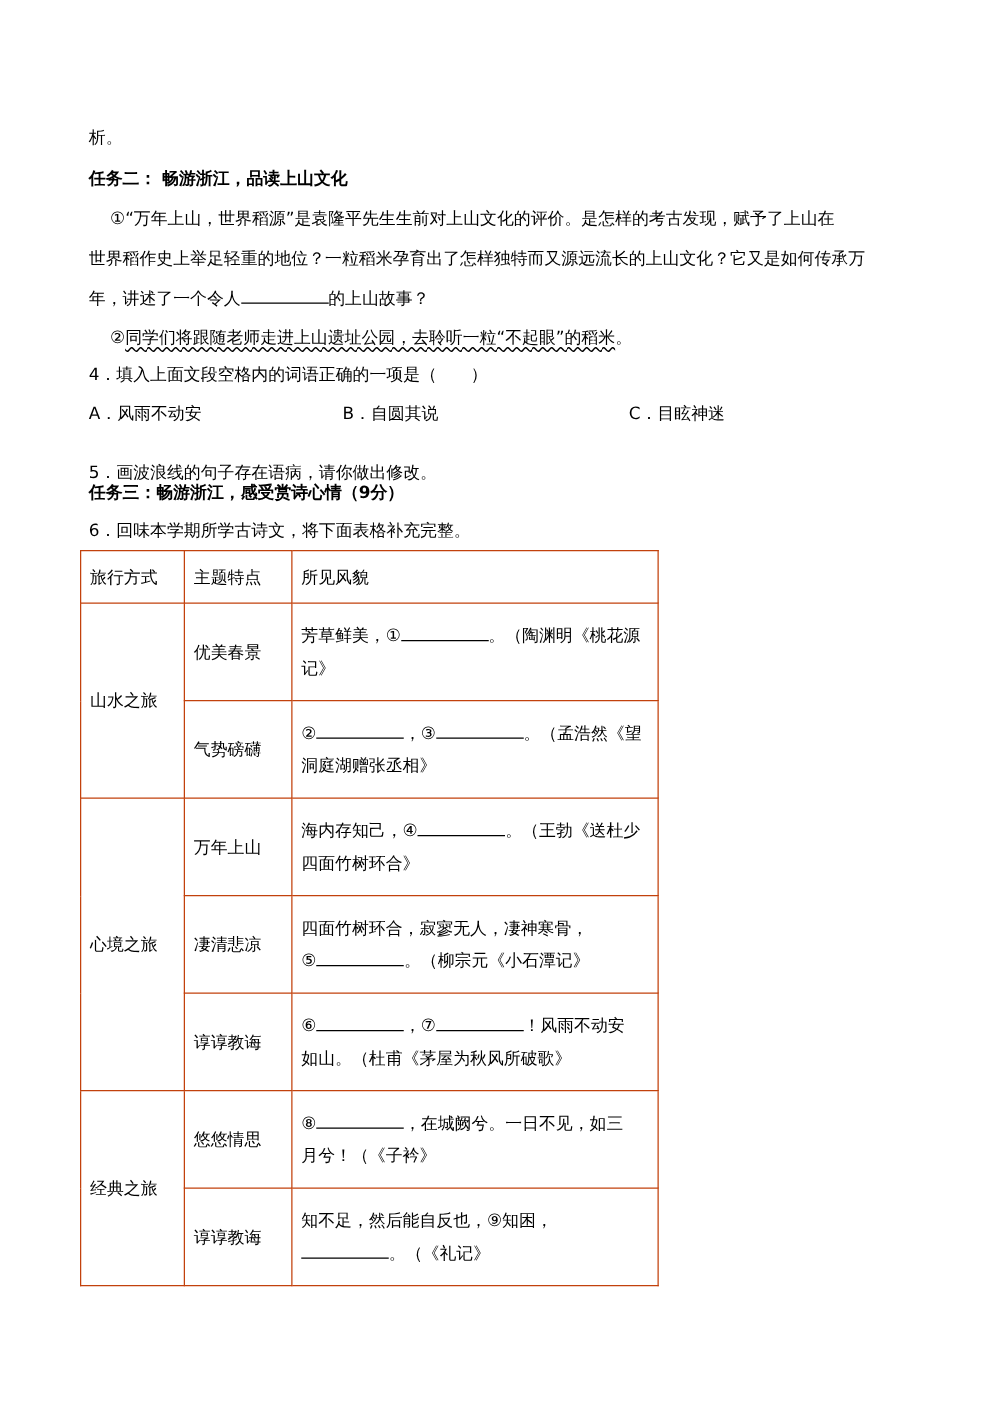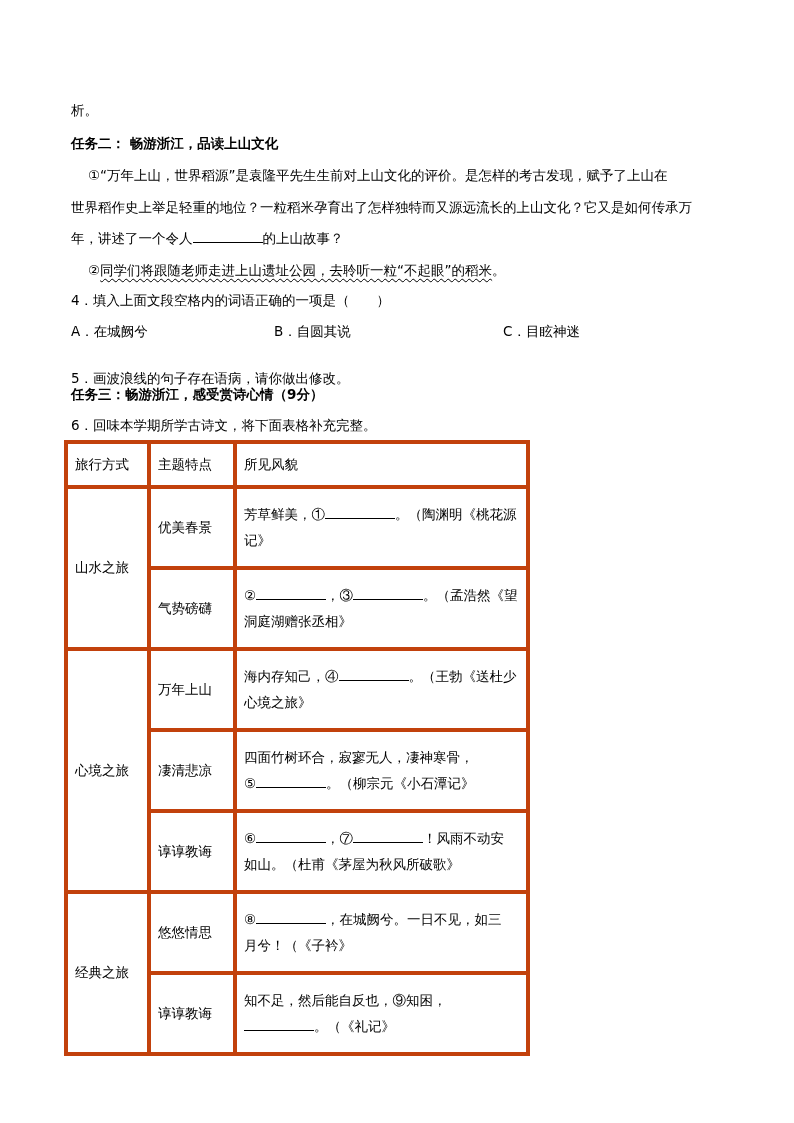--- a/index.html
+++ b/index.html
@@ -13,22 +13,22 @@
   .indent { left: 88px; }
   .wavy { text-decoration: underline wavy #000; text-underline-offset: 3px; text-decoration-thickness: 1px; }
   .blank { display: inline-block; border-bottom: 1px solid #000; height: 14px; vertical-align: baseline; }
   .opt { position: absolute; white-space: nowrap; line-height: 20px; }
 
   table.poem {
     position: absolute; left: 64px; top: 440px; width: 462px;
     border-collapse: collapse; table-layout: fixed;
   }
   table.poem td {
-    border: 4px solid #c2410c; padding: 0 7px; vertical-align: middle;
-    font-size: 13.5px; line-height: 26px; font-family: Liberation Serif, serif;
+    border: 1px solid #c2410c; padding: 0 7px; vertical-align: middle;
+    font-size: 13.5px; line-height: 26px;
   }
   col.c1 { width: 83px; } col.c2 { width: 86px; } col.c3 { width: 293px; }
   tr.hdr td { height: 41px; }
   tr.r td { height: 77px; }
 </style>
 </head>
 <body>
 
 <div class="line" style="top:100px;">析。</div>
 
@@ -37,21 +37,21 @@
 <div class="line indent" style="top:165px;">①“万年上山，世界稻源”是袁隆平先生生前对上山文化的评价。是怎样的考古发现，赋予了上山在</div>
 <div class="line" style="top:197px;">世界稻作史上举足轻重的地位？一粒稻米孕育出了怎样独特而又源远流长的上山文化？它又是如何传承万</div>
 <div class="line" style="top:228px;">
   <span>年，讲述了一个令人</span><span class="blank" style="width:70px;"></span><span>的上山故事？</span>
 </div>
 <div class="line indent" style="top:260px;">
   <span>②</span><span class="wavy">同学们将跟随老师走进上山遗址公园，去聆听一粒“不起眼”的稻米</span><span>。</span>
 </div>
 
 <div class="line" style="top:290px;">4．填入上面文段空格内的词语正确的一项是（　　）</div>
-<div class="opt" style="left:71px; top:321px;">A．在城阙兮</div>
+<div class="opt" style="left:71px; top:321px;">A．风雨不动安</div>
 <div class="opt" style="left:274px; top:321px;">B．自圆其说</div>
 <div class="opt" style="left:503px; top:321px;">C．目眩神迷</div>
 
 <div class="line" style="top:368px;">5．画波浪线的句子存在语病，请你做出修改。</div>
 
 <div class="line bold" style="top:384px;">任务三：畅游浙江，感受赏诗心情（9分）</div>
 <div class="line" style="top:415px;text-align:right;">6．回味本学期所学古诗文，将下面表格补充完整。</div>
 
 <table class="poem">
   <colgroup>
@@ -80,21 +80,21 @@
       <span>②</span><span class="blank" style="width:70px;"></span><span>，③</span><span class="blank" style="width:70px;"></span><span>。（孟浩然《望</span><br>
       <span>洞庭湖赠张丞相》</span>
     </td>
   </tr>
 
   <tr class="r">
     <td rowspan="3">心境之旅</td>
     <td>万年上山</td>
     <td>
       <span>海内存知己，④</span><span class="blank" style="width:70px;"></span><span>。（王勃《送杜少</span><br>
-      <span>心境之旅》</span>
+      <span>四面竹树环合》</span>
     </td>
   </tr>
   <tr class="r">
     <td>凄清悲凉</td>
     <td>
       <span>四面竹树环合，寂寥无人，凄神寒骨，</span><br>
       <span>⑤</span><span class="blank" style="width:70px;"></span><span>。（柳宗元《小石潭记》</span>
     </td>
   </tr>
   <tr class="r">

